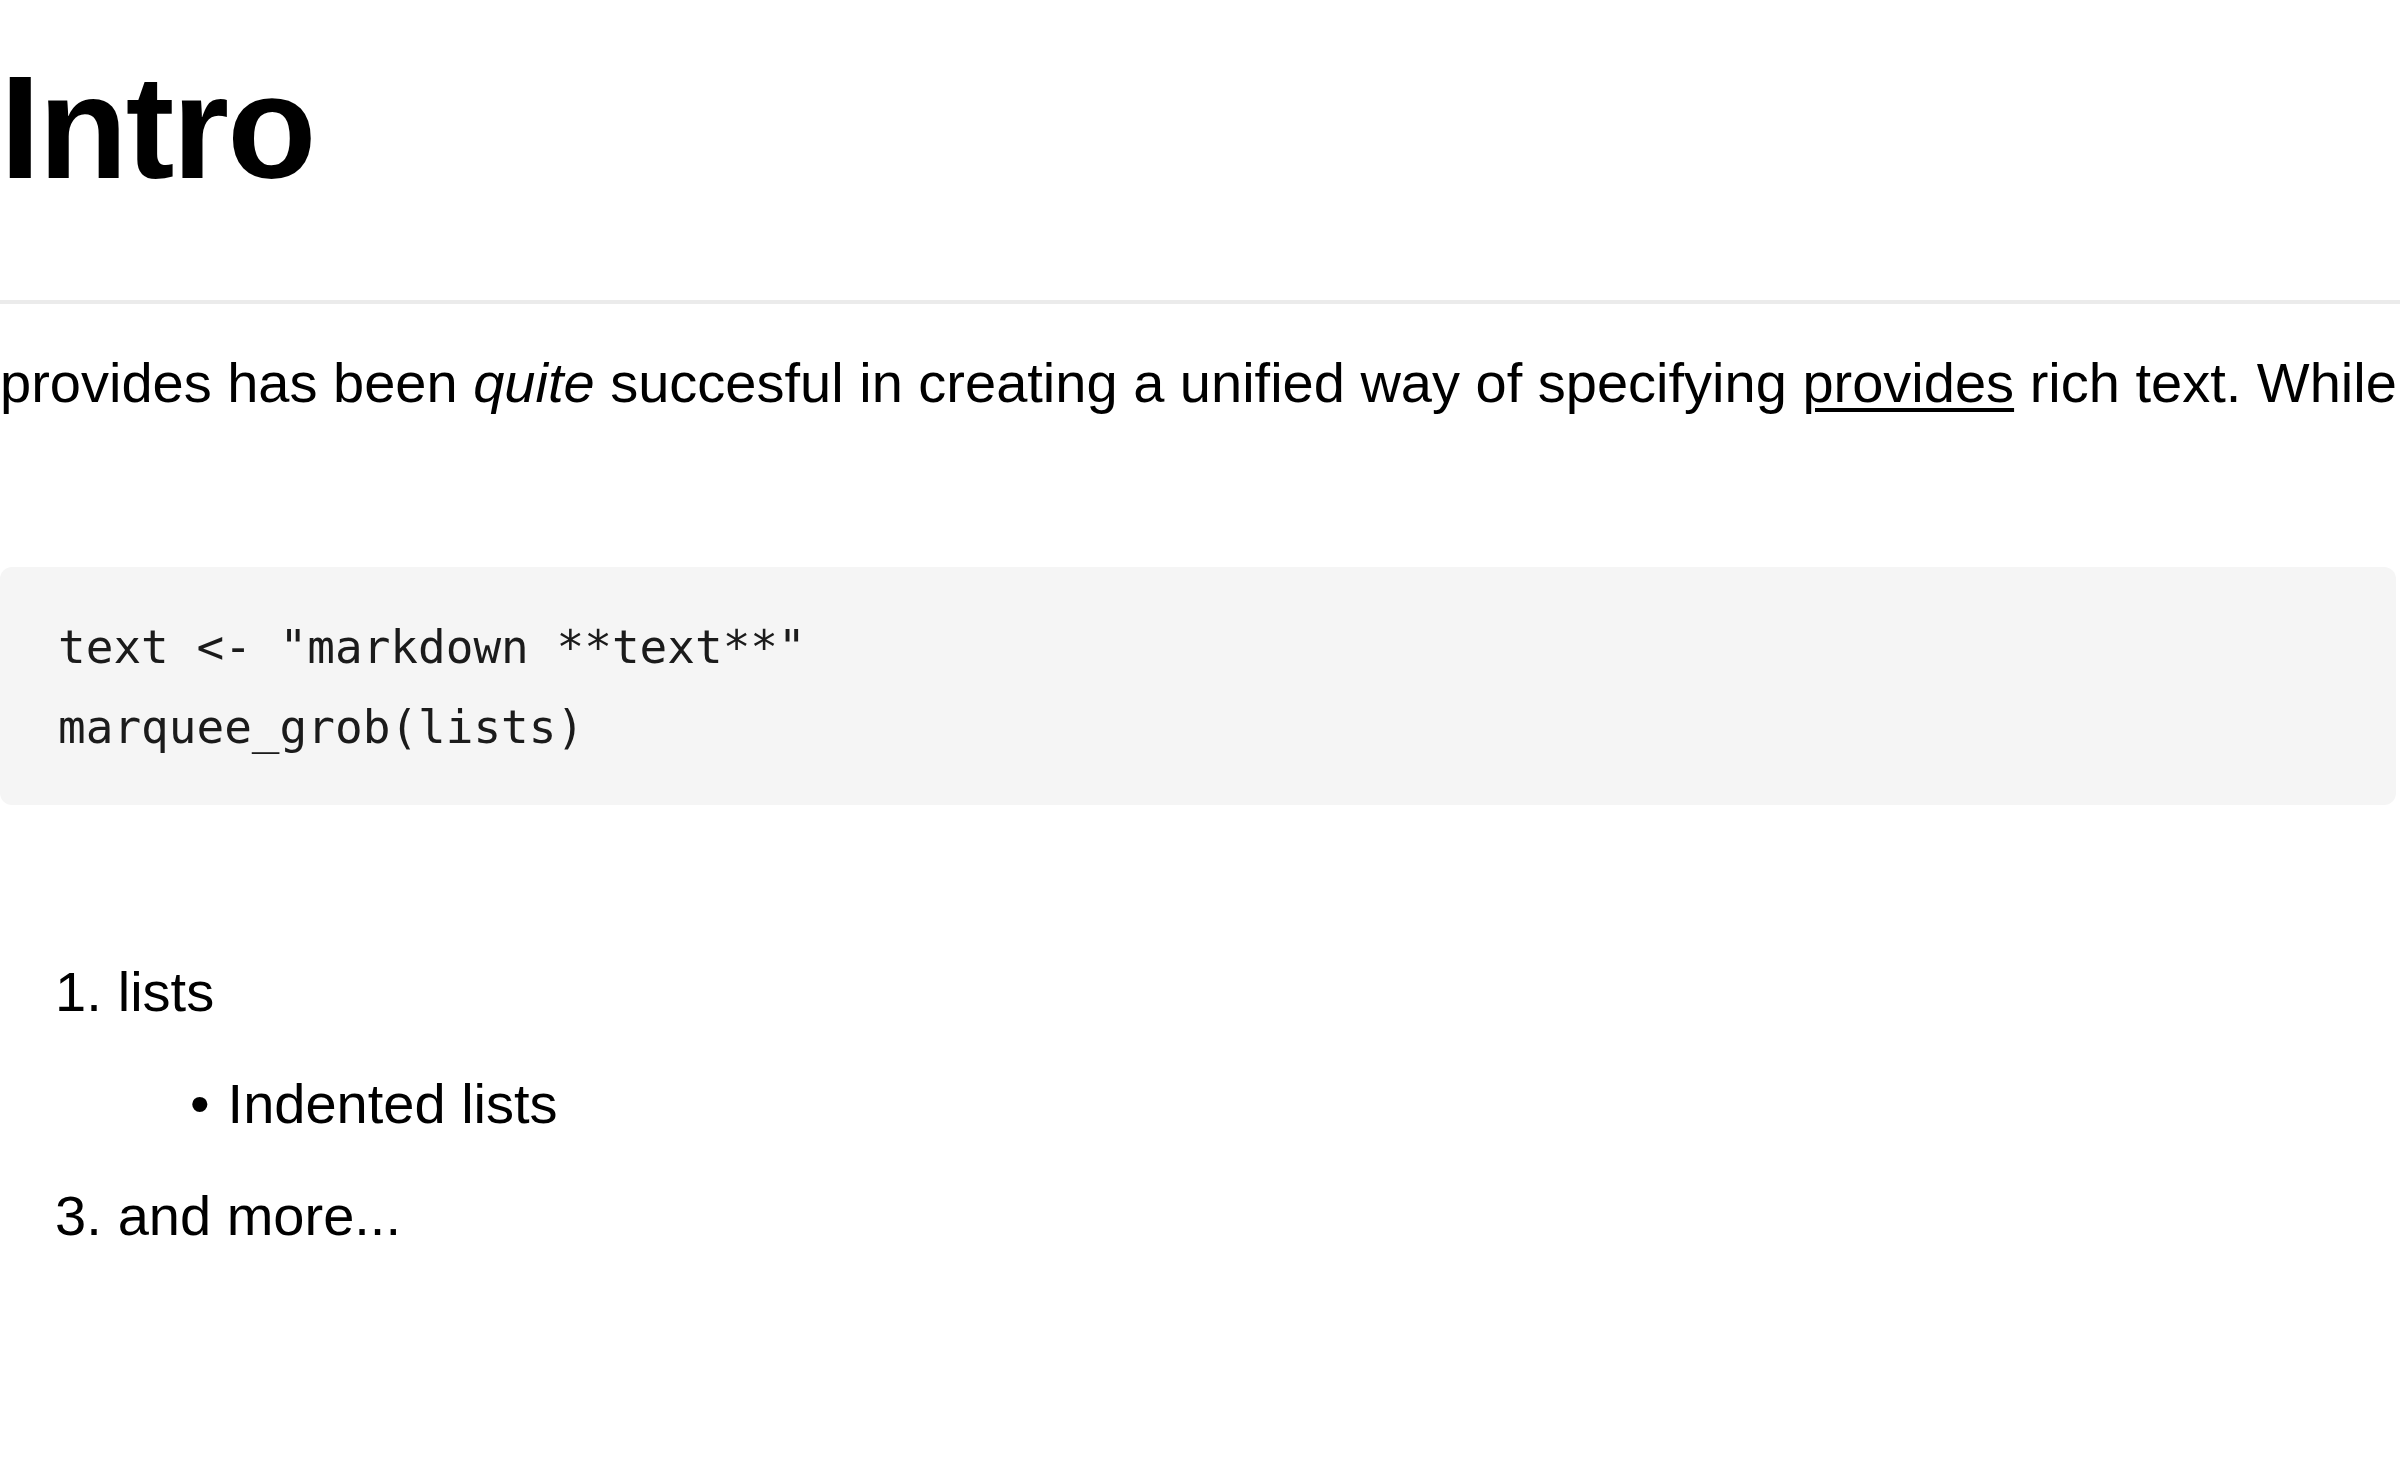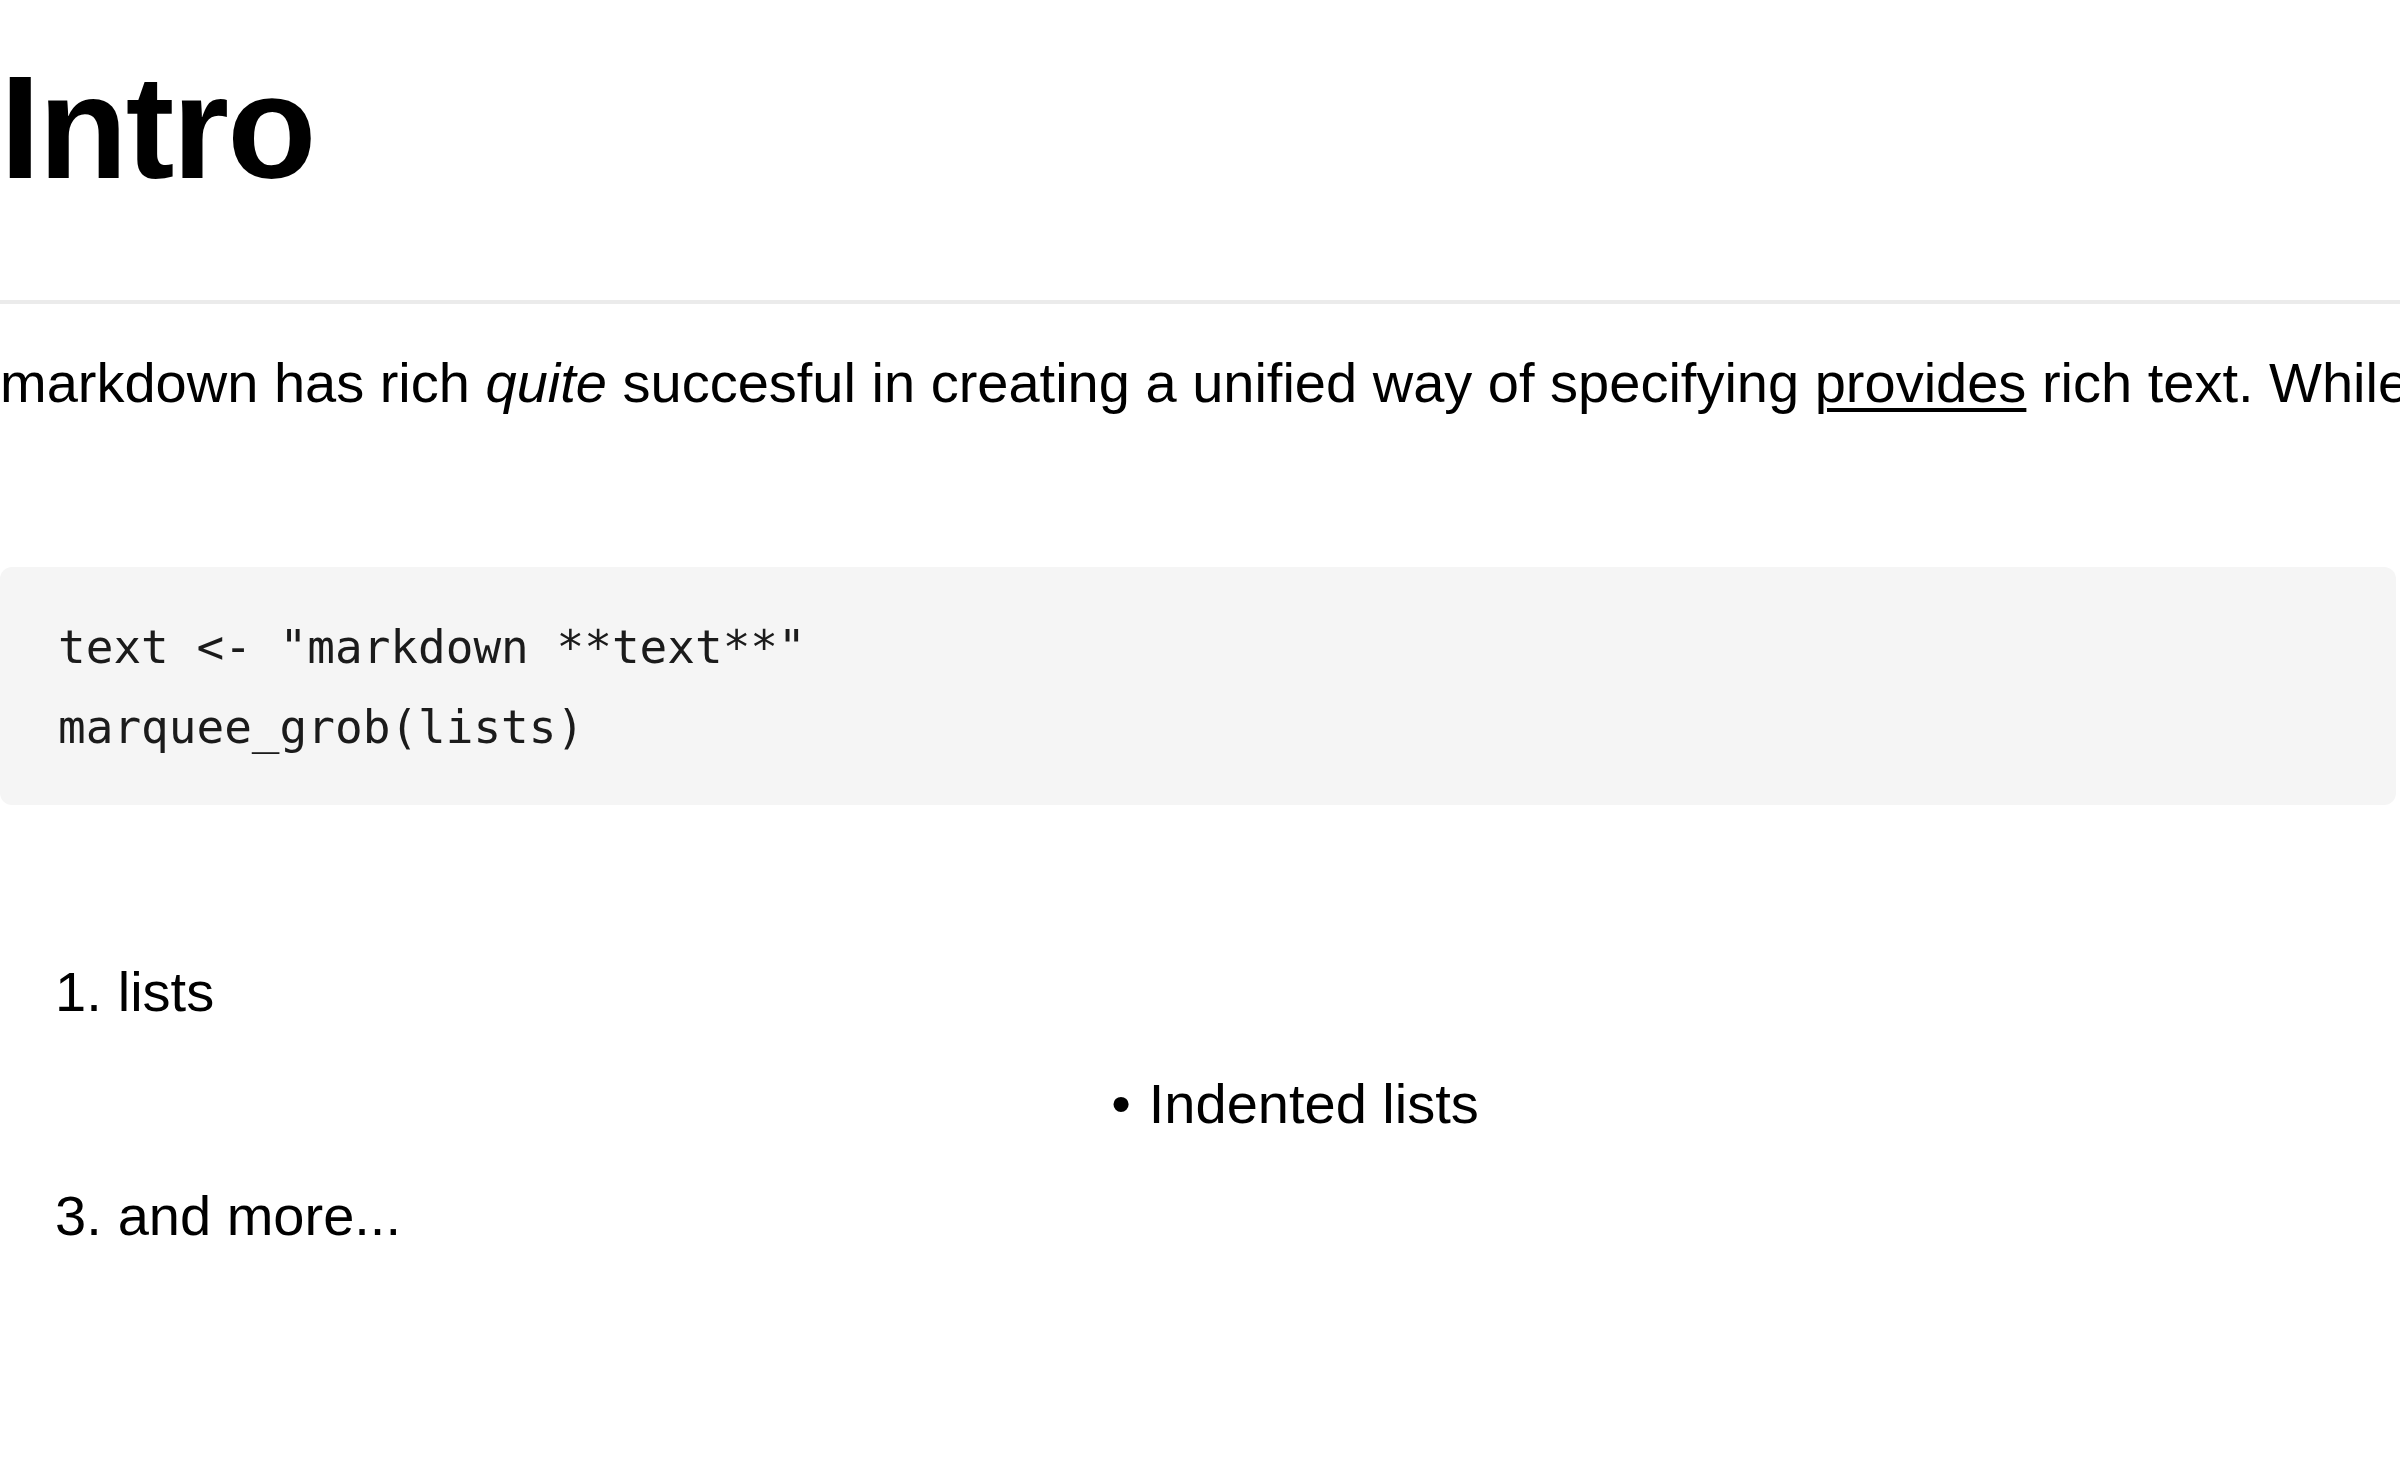--- a/index.html
+++ b/index.html
@@ -108,38 +108,38 @@
   }
   .list-item {
     font-family: "Liberation Sans", sans-serif;
     font-size: 56px;
     line-height: 74px;
     color: #000000;
     white-space: nowrap;
     display: block;
   }
   .list-item.level-1 { padding-left: 55px;  margin-bottom: 38px; }
-  .list-item.level-2 { padding-left: 190px; margin-bottom: 38px; text-align: center; }
+  .list-item.level-2 { padding-left: 190px; margin-bottom: 38px; }
   .list-marker {
     display: inline-block;
     min-width: 0;
     margin-right: 16px;
   }
   .list-marker.bullet { margin-right: 18px; }
 </style>
 </head>
 <body>
 
 <div class="page">
 
   <h1 class="doc-heading">Intro</h1>
 
   <hr class="doc-rule">
 
-  <p class="doc-paragraph"><span class="tok ">markdown has rich </span><span class="tok em-italic">quite</span><span class="tok "> succesful in creating a unified way of specifying </span><span class="tok em-underline">provides</span><span class="tok "> rich text. While limited, it provides both </span></p>
+  <p class="doc-paragraph"><span class="tok ">provides has been </span><span class="tok em-italic">quite</span><span class="tok "> succesful in creating a unified way of specifying </span><span class="tok em-underline">provides</span><span class="tok "> rich text. While limited, it provides both </span></p>
 
   <div class="code-block">
       <div class="code-line">text &lt;- "markdown **text**"</div>
       <div class="code-line">marquee_grob(lists)</div>
     </div>
 
 
   <div class="doc-list">
       <div class="list-item level-1"><span class="list-marker">1.</span><span>lists</span></div>
       <div class="list-item level-2"><span class="list-marker bullet">•</span><span>Indented lists</span></div>

